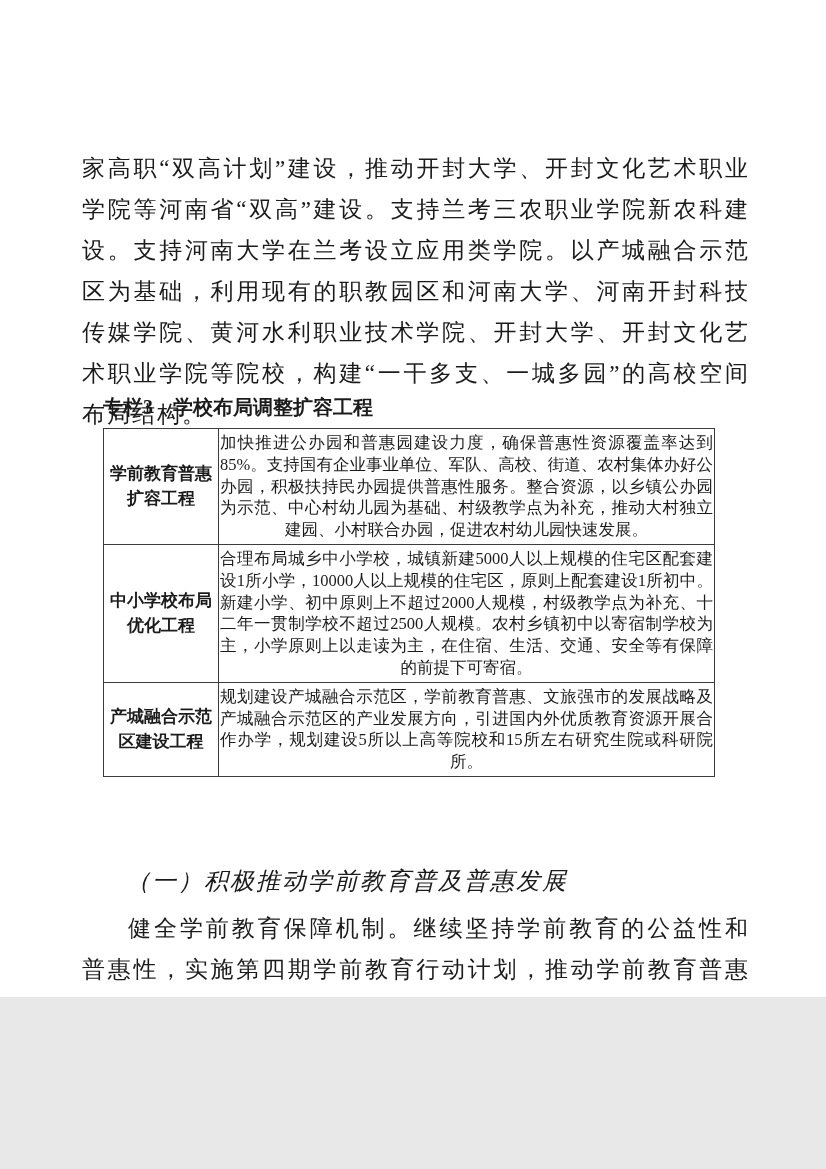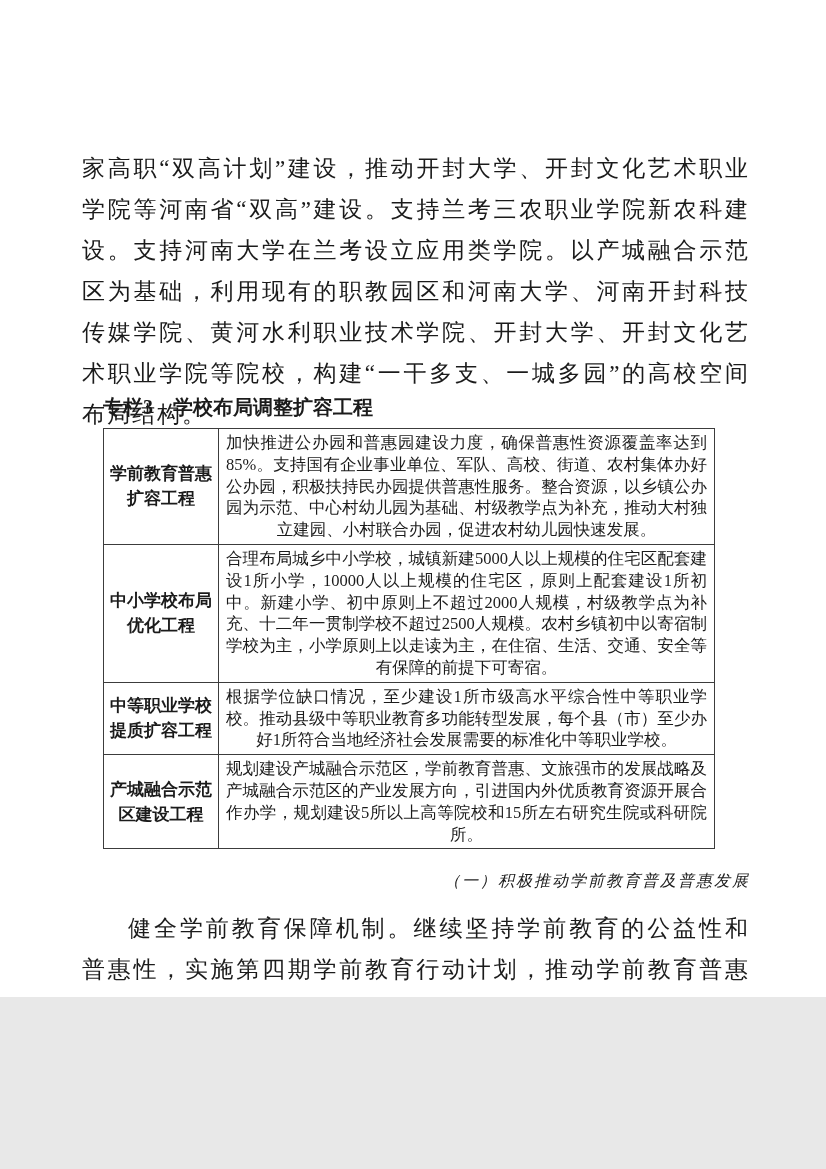--- a/index.html
+++ b/index.html
@@ -26,34 +26,34 @@
   }
   table.box-table td { border:1px solid #3c3c3c; vertical-align:middle; }
   td.row-label {
     width:112px; text-align:center;
     font-family:"Liberation Sans","DejaVu Sans",sans-serif;
     font-weight:bold; font-size:17px; line-height:25px;
     white-space:pre-line; padding:2px 1px;margin-left:48px;
   }
   td.row-content {
     font-family:"Liberation Serif","DejaVu Serif",serif;
-    font-size:16.5px; line-height:21.8px; padding:3px 7px;
+    font-size:16.5px; line-height:21.8px; padding:3px 1px;
     text-align:justify; text-justify:inter-character; text-align-last:center;
   }
   .section-heading {
     position:absolute; left:82px; top:833px; width:668px;
     font-family:"Liberation Sans","DejaVu Sans",sans-serif;
     font-weight:bold; font-size:22.5px; line-height:30px;
     padding-left:44px; box-sizing:border-box;
   }
   .section-subheading {
     position:absolute; left:82px; top:866px; width:668px;
     font-family:"Liberation Serif","DejaVu Serif",serif;
-    font-style:italic; font-size:16px; line-height:30px;
-    padding-left:44px; box-sizing:border-box; letter-spacing:2px;text-align:right;
+    font-style:italic; font-size:24px; line-height:30px;
+    padding-left:44px; box-sizing:border-box; letter-spacing:2px;
   }
   .page-number {
     position:absolute; top:1060px; left:600px; width:110px;
     text-align:center; font-family:"Liberation Serif","DejaVu Serif",serif;
     font-size:20px; line-height:26px;
   }
 </style>
 </head>
 <body>
 
@@ -69,25 +69,20 @@
         <td class="row-label">学前教育普惠
 扩容工程</td>
         <td class="row-content">加快推进公办园和普惠园建设力度，确保普惠性资源覆盖率达到85%。支持国有企业事业单位、军队、高校、街道、农村集体办好公办园，积极扶持民办园提供普惠性服务。整合资源，以乡镇公办园为示范、中心村幼儿园为基础、村级教学点为补充，推动大村独立建园、小村联合办园，促进农村幼儿园快速发展。</td>
       </tr>
       <tr>
         <td class="row-label">中小学校布局
 优化工程</td>
         <td class="row-content">合理布局城乡中小学校，城镇新建5000人以上规模的住宅区配套建设1所小学，10000人以上规模的住宅区，原则上配套建设1所初中。新建小学、初中原则上不超过2000人规模，村级教学点为补充、十二年一贯制学校不超过2500人规模。农村乡镇初中以寄宿制学校为主，小学原则上以走读为主，在住宿、生活、交通、安全等有保障的前提下可寄宿。</td>
       </tr>
       <tr>
-        <td class="row-label">中等职业学校
-提质扩容工程</td>
-        <td class="row-content">根据学位缺口情况，至少建设1所市级高水平综合性中等职业学校。推动县级中等职业教育多功能转型发展，每个县（市）至少办好1所符合当地经济社会发展需要的标准化中等职业学校。</td>
-      </tr>
-      <tr>
         <td class="row-label">产城融合示范
 区建设工程</td>
         <td class="row-content">规划建设产城融合示范区，学前教育普惠、文旅强市的发展战略及产城融合示范区的产业发展方向，引进国内外优质教育资源开展合作办学，规划建设5所以上高等院校和15所左右研究生院或科研院所。</td>
       </tr>
     </tbody>
   </table>
 
 
   <div class="section-subheading">（一）积极推动学前教育普及普惠发展</div>
 

